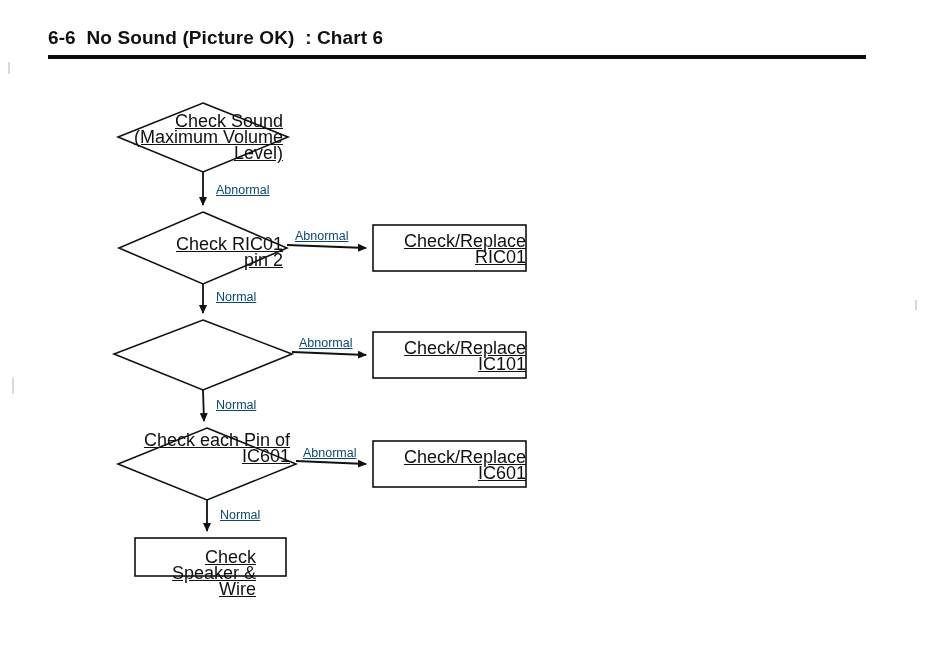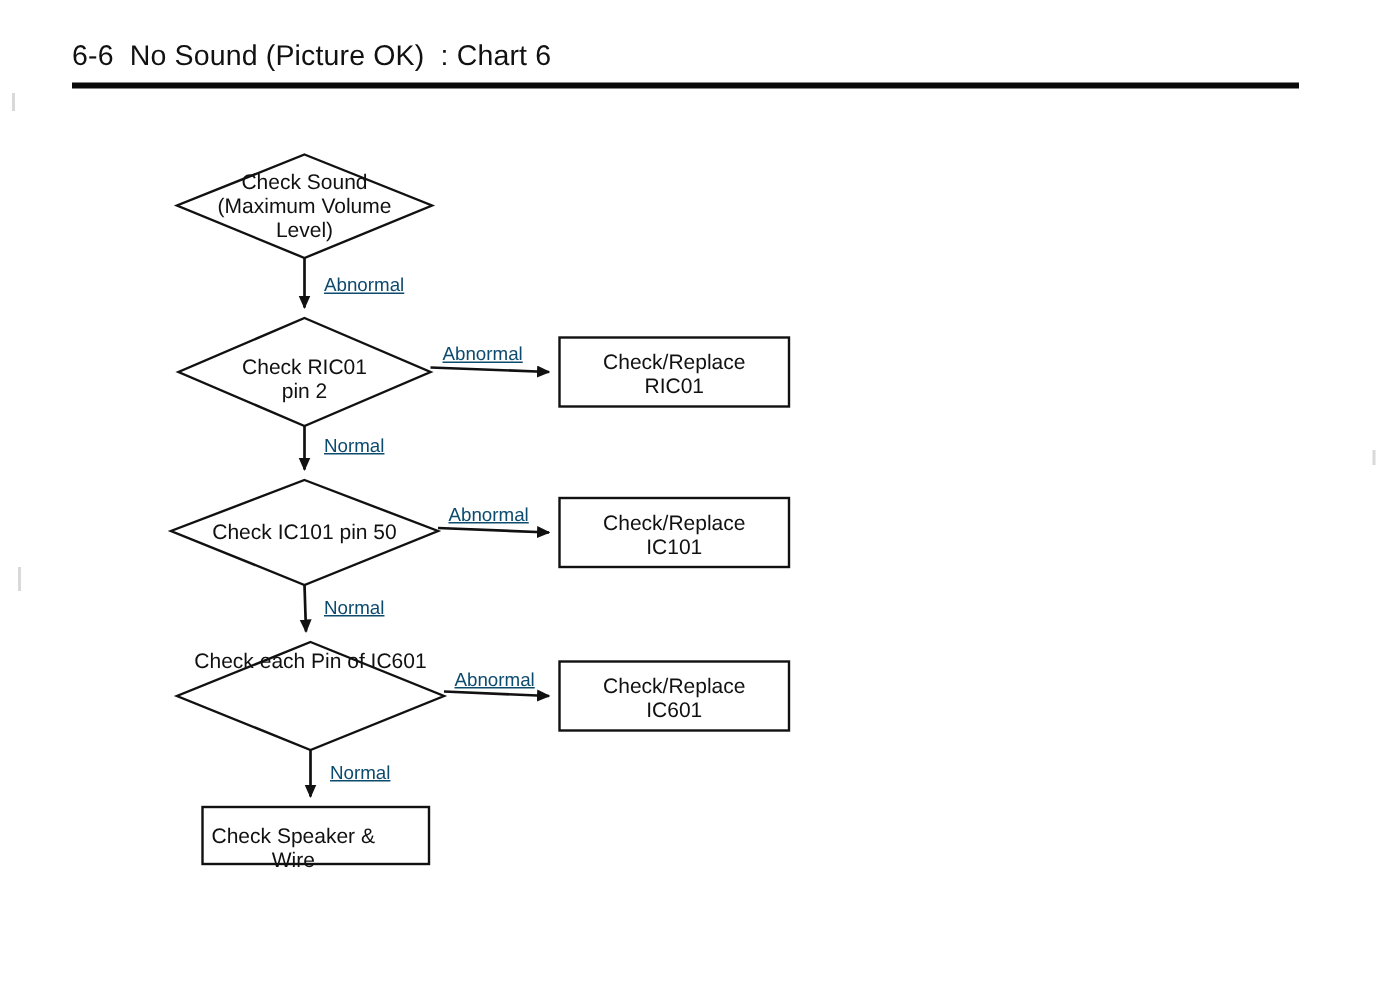--- a/index.html
+++ b/index.html
@@ -19,21 +19,21 @@
 
   
   #page-header {
     position: absolute;
     left: 48px;
     top: 26px;
     width: 820px;
   }
   #doc-title {
     font-size: 19px;
-    font-weight: normal;
+    font-weight: bold;
     letter-spacing: 0.1px;
     white-space: pre;
     color: #111111;
     line-height: 23px;
   }
   #header-rule {
     position: absolute;
     left: 48px;
     top: 55px;
     width: 818px;
@@ -59,26 +59,27 @@
   #flow-svg {
     position: absolute;
     left: 0;
     top: 0;
     display: block;
   }
 
   
   .node-text {
     position: absolute;
-    text-align: center;
-    font-size: 14px;
+    text-align: right;
+    font-size: 18px;
     line-height: 16px;
     color: #111111;
     white-space: pre-line;
     pointer-events: none;
+    text-decoration: underline;
   }
   .edge-label {
     position: absolute;
     font-size: 12.5px;
     line-height: 15px;
     color: #0c4a6e;
     white-space: nowrap;
     pointer-events: none;
     text-decoration: underline;
   }
@@ -138,21 +139,20 @@
   <div class="node-text" style="left:123px; top:113px; width:160px;">Check Sound
 (Maximum Volume
 Level)</div>
 
   <div class="node-text" style="left:123px; top:236px; width:160px;">Check RIC01
 pin 2</div>
 
   <div class="node-text" style="left:373px; top:233px; width:153px;">Check/Replace
 RIC01</div>
 
-  <div class="node-text" style="left:123px; top:346px; width:160px;">Check IC101 pin 50</div>
 
   <div class="node-text" style="left:373px; top:340px; width:153px;">Check/Replace
 IC101</div>
 
   <div class="node-text" style="left:124px; top:432px; width:166px;">Check each Pin of IC601</div>
 
   <div class="node-text" style="left:373px; top:449px; width:153px;">Check/Replace
 IC601</div>
 
   <div class="node-text" style="left:135px; top:549px; width:121px;">Check Speaker &amp; Wire</div>

